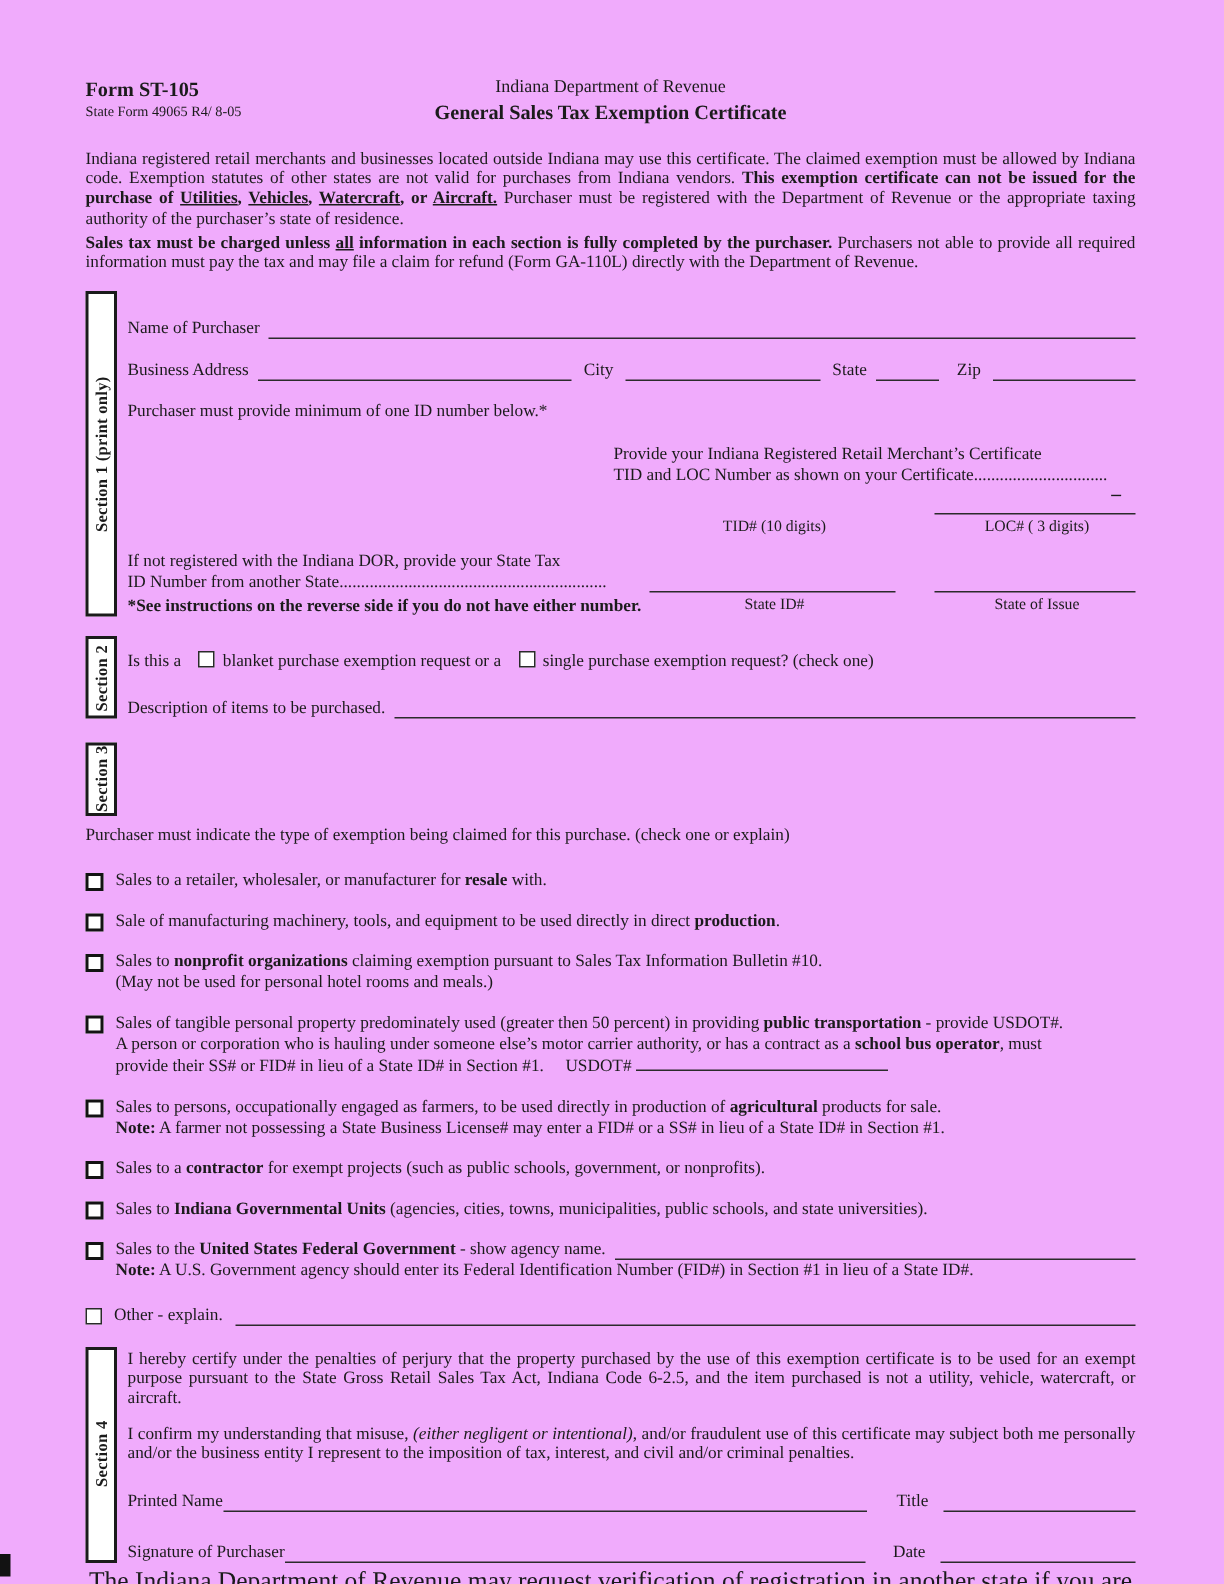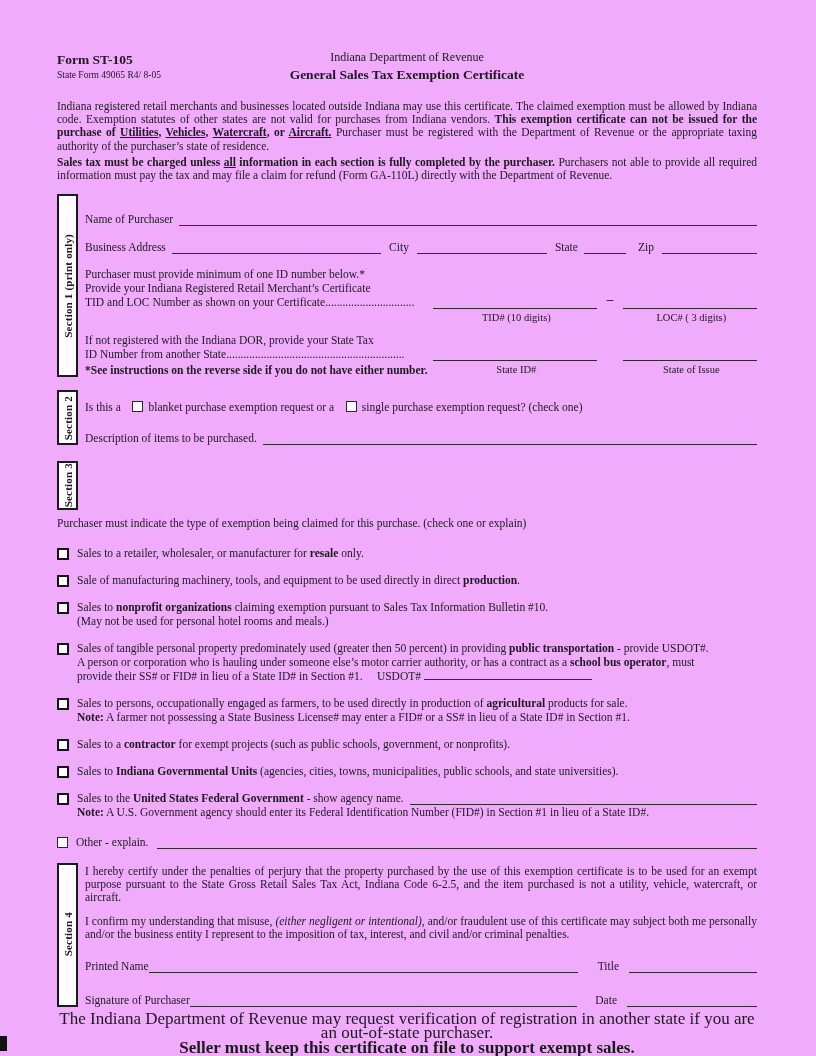--- a/index.html
+++ b/index.html
@@ -83,21 +83,21 @@
           <span class="nowrap">Business  Address</span>
           <span class="wline" style="flex:2.2;margin:0 8px 0 6px;"></span>
           <span class="nowrap">City</span>
           <span class="wline" style="width:130px;margin:0 8px 0 8px;flex:none;"></span>
           <span class="nowrap">State</span>
           <span class="wline" style="width:42px;margin:0 12px 0 6px;flex:none;"></span>
           <span class="nowrap">Zip</span>
           <span class="wline grow" style="margin-left:8px;"></span>
         </div>
         <div style="margin-top:13px;">Purchaser must provide minimum of one ID number below.*</div>
-        <div class="row" style="">
+        <div class="row" style="margin-top:15px;flex-direction:column;">
           <div style="width:348px;flex:none;">
             <div class="nowrap">Provide your Indiana Registered Retail Merchant’s Certificate</div>
             <div class="nowrap">TID and LOC Number as shown on your Certificate...............................</div>
           </div>
           <span class="wline grow"></span>
           <span class="dash">–</span>
           <span class="wline" style="width:134px;flex:none;"></span>
         </div>
         <div class="row">
           <span style="width:348px;flex:none;"></span>
@@ -142,21 +142,21 @@
 
     <div class="section" style="margin-top:16px;flex-direction:column;">
       <div class="seclabel">
         <span class="vtext">Section 3</span>
       </div>
       <div class="seccontent" style="padding-top:6px;">
         <div>Purchaser must indicate the type of exemption being claimed for this purchase.  (check one or explain)</div>
 
         <div class="s3item" style="margin-top:16px;">
           <span class="cb3"></span>
-          <div class="s3text"><span>Sales to a retailer, wholesaler, or manufacturer for </span><span class="b">resale</span><span> only.</span></div>
+          <div class="s3text"><span>Sales to a retailer, wholesaler, or manufacturer for </span><span class="b">resale</span><span> with.</span></div>
         </div>
 
         <div class="s3item">
           <span class="cb3"></span>
           <div class="s3text"><span>Sale of manufacturing machinery, tools, and equipment to be used directly in direct </span><span class="b">production</span><span>.</span></div>
         </div>
 
         <div class="s3item">
           <span class="cb3"></span>
           <div class="s3text"><span>Sales to </span><span class="b">nonprofit organizations</span><span> claiming exemption pursuant to Sales Tax Information Bulletin #10.</span><br>

